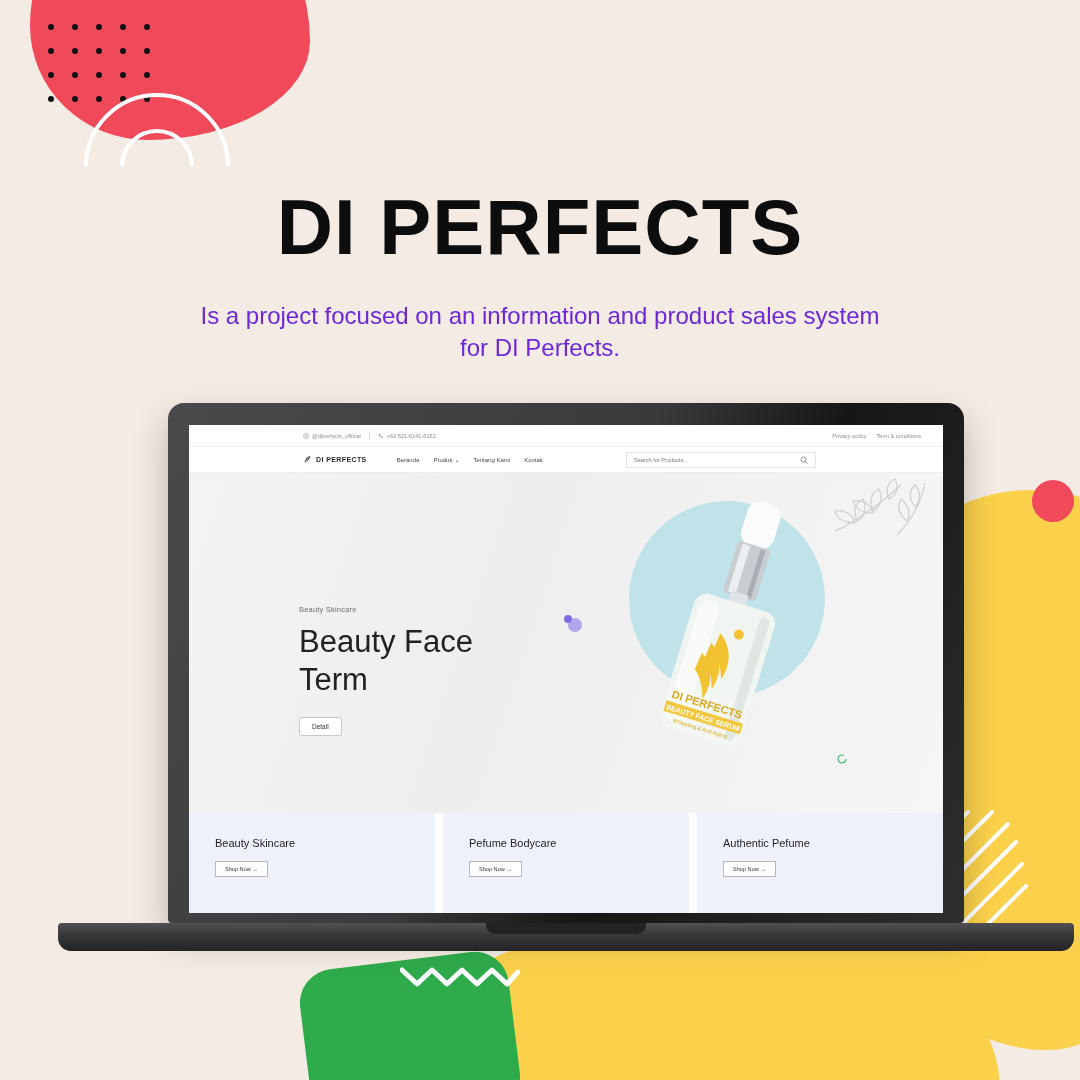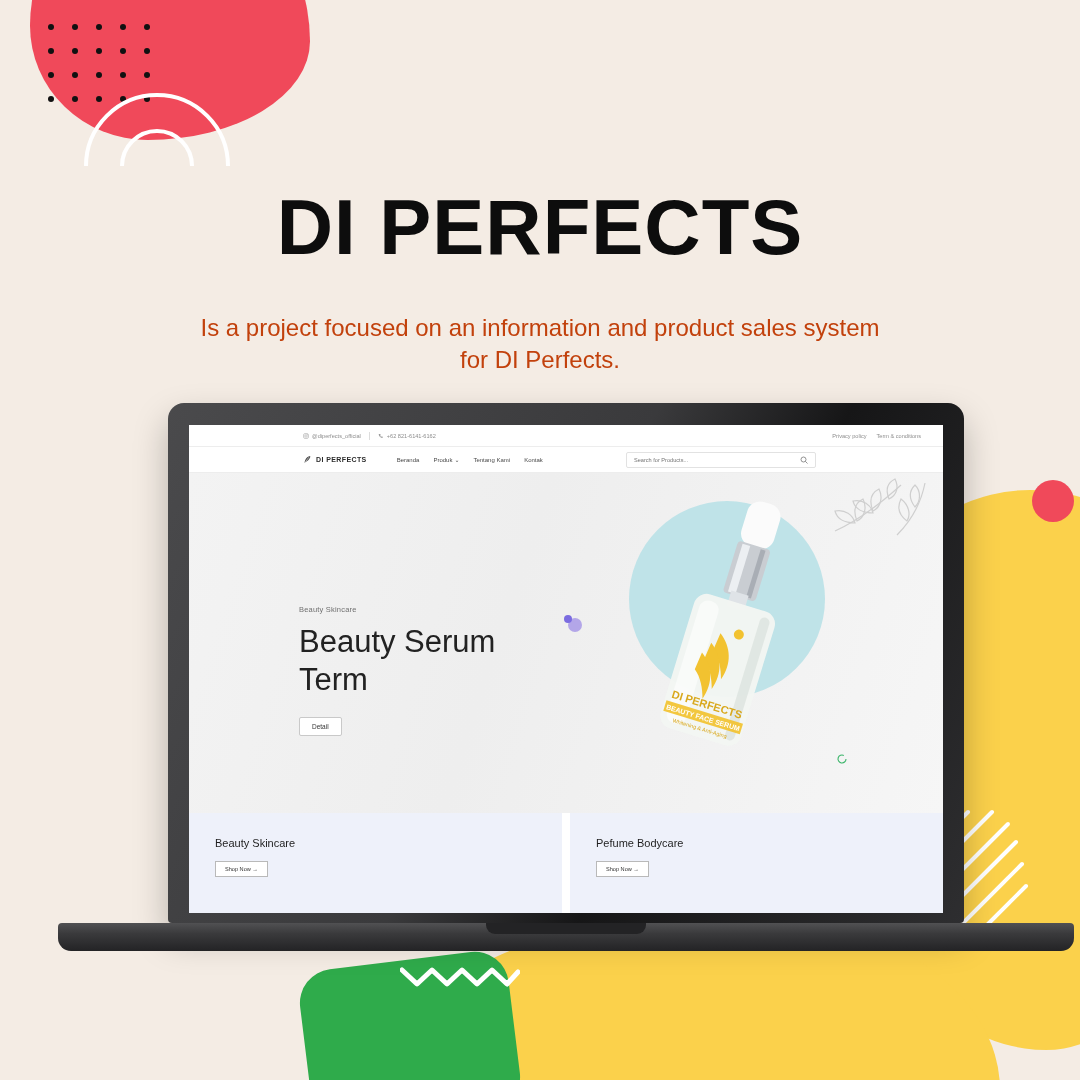--- a/index.html
+++ b/index.html
@@ -48,21 +48,21 @@
   #hatch-deco { bottom:148px; right:44px; width:120px; height:140px; }
   #zigzag-deco { bottom:92px; left:400px; width:120px; height:24px; }
 
   
   #headline-block { position:absolute; top:188px; left:0; width:1080px; text-align:center; }
   #main-title {
     font-size:78px; font-weight:bold; letter-spacing:1px; color:#0d0d0d;
     line-height:1.0;
   }
   #subtitle {
-    margin-top:46px; font-size:24px; color:#c2410c; line-height:1.35;
+    margin-top:34px; font-size:24px; color:#6d28d9; line-height:1.35;
     max-width:700px; margin-left:auto; margin-right:auto;
   }
 
   
   #laptop { position:absolute; top:403px; left:168px; width:628px; }
   #laptop-lid {
     width:796px; height:520px; background:#3c3c3e;
     border-radius:16px 16px 4px 4px; padding:22px 21px 10px 21px;
     box-shadow:0 16px 34px rgba(0,0,0,.25);
     background-image:linear-gradient(118deg,#4a4a4c 0%,#3a3a3c 46%,#161617 64%,#2e2e30 100%);
@@ -284,21 +284,21 @@
               <path d="M46 36 C36 36 28 32 26 24 C36 22 44 28 46 36z"></path>
               <path d="M70 58 C84 44 94 26 98 6"></path>
               <path d="M88 30 C82 22 82 14 88 8 C94 14 94 24 88 30z"></path>
               <path d="M80 44 C72 38 70 30 74 22 C82 28 84 38 80 44z"></path>
             </g>
           </svg>
 
           <div id="hero-copy">
             <div id="eyebrow">Beauty Skincare</div>
             <div id="hero-title">
-              <div>Beauty Serum</div>
+              <div>Beauty Face</div>
               <div>Term</div>
             </div>
             <span id="detail-button">Detail</span>
           </div>
 
           <svg id="purple-deco" width="24" height="20" viewBox="0 0 24 20">
             <circle cx="14" cy="12" r="7" fill="#b3a6e8"></circle>
             <circle cx="7" cy="6" r="4" fill="#7b6ce0"></circle>
           </svg>
 
@@ -334,20 +334,24 @@
 
         <div id="cards">
           <div class="card">
             <div class="card-title">Beauty Skincare</div>
             <span class="card-button">Shop Now →</span>
           </div>
           <div class="card">
             <div class="card-title">Pefume Bodycare</div>
             <span class="card-button">Shop Now →</span>
           </div>
+          <div class="card">
+            <div class="card-title">Authentic Pefume</div>
+            <span class="card-button">Shop Now →</span>
+          </div>
         </div>
 
       </div>
     </div>
   </div>
   <div id="laptop-base">
     <div id="laptop-notch"></div>
   </div>
 </div>
 

